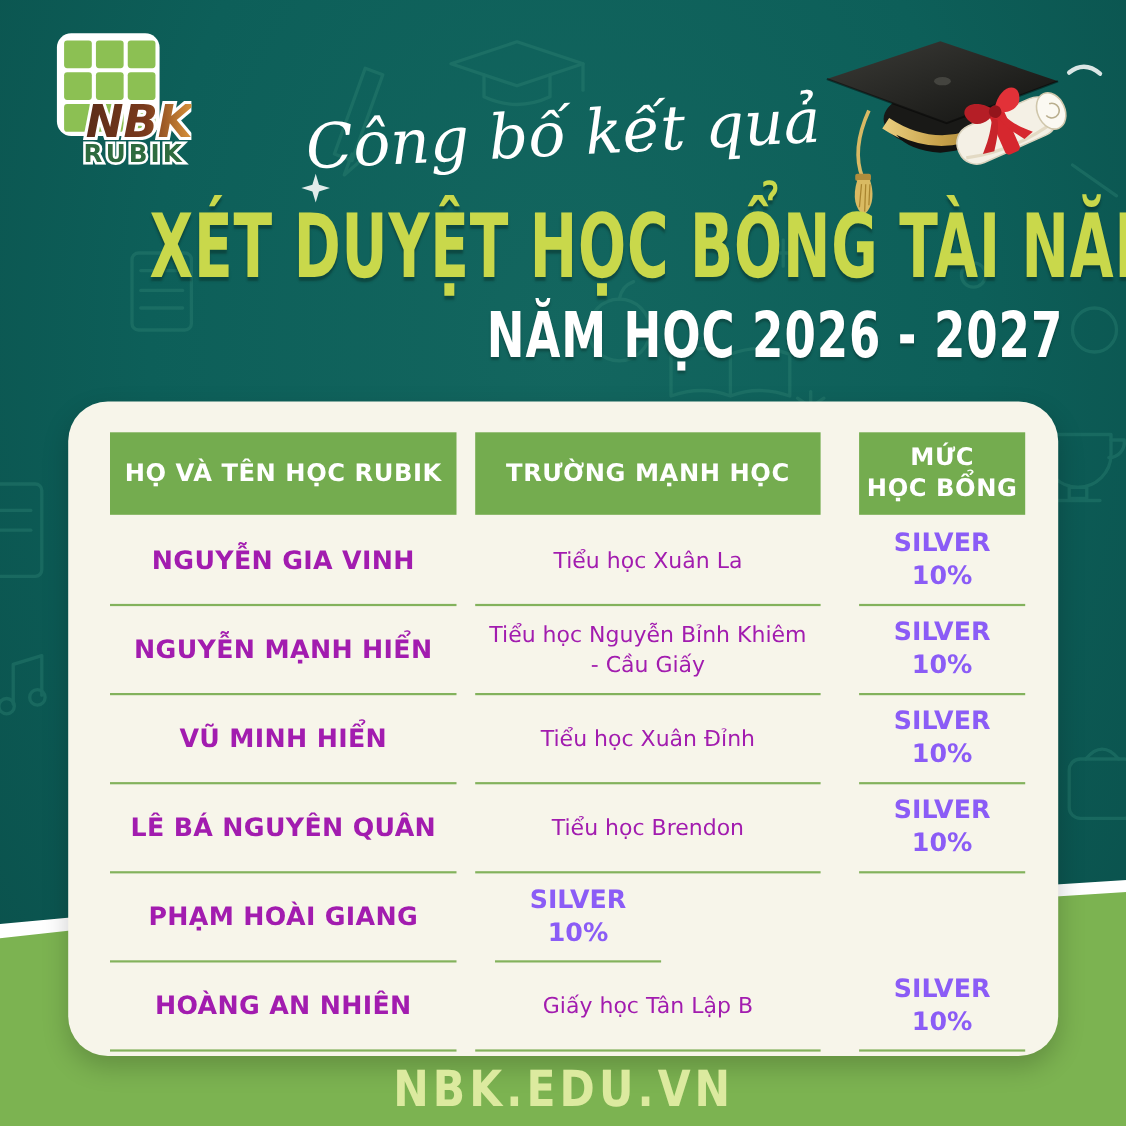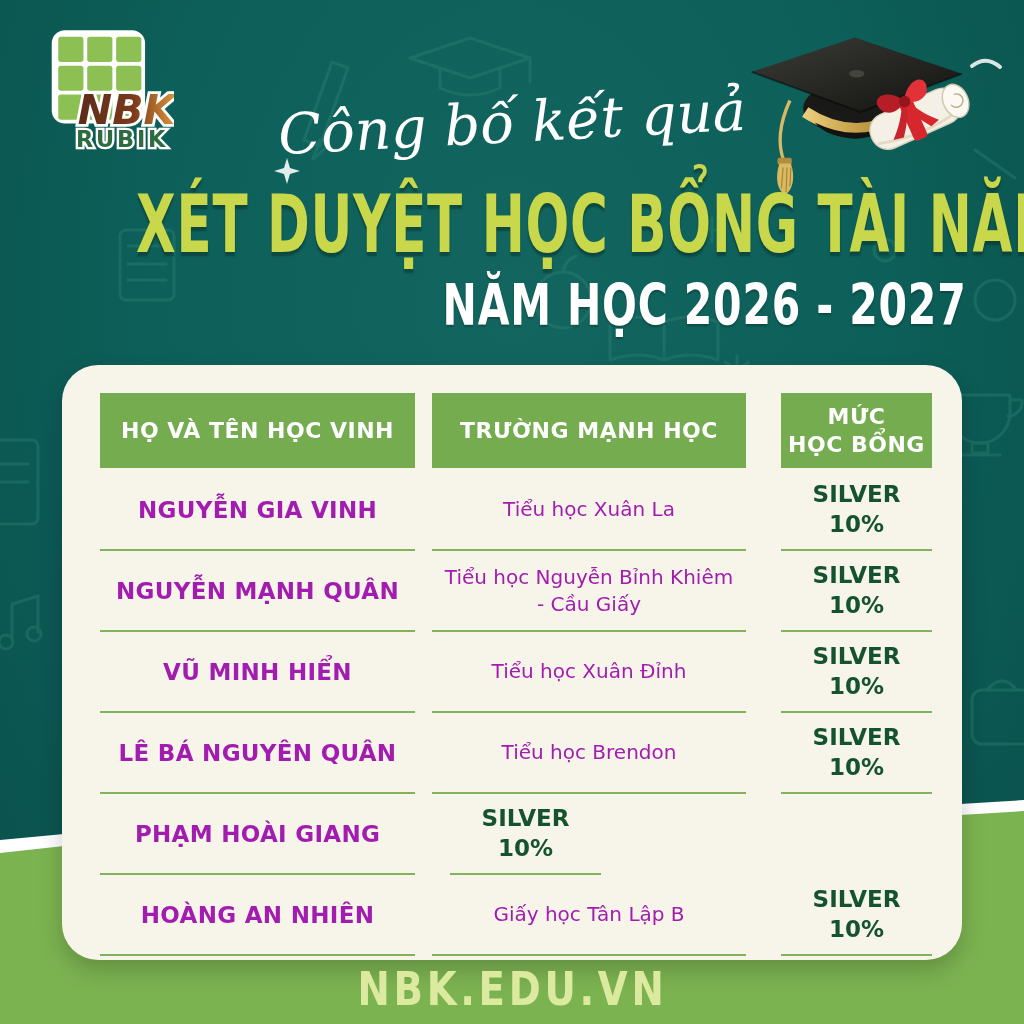--- a/index.html
+++ b/index.html
@@ -44,21 +44,21 @@
   .c2{width:314px;margin-left:17px;}
   .c3{width:151px;margin-left:35px;white-space:pre-line;}
   .tbody{padding-left:38px;margin-top:2px;}
   .tr{display:flex;}
   .td{
     height:79px;display:flex;flex-direction:column;align-items:center;justify-content:center;
     text-align:center;border-bottom:2px solid #83b25c;color:#a21caf;
   }
   .td.name{font-weight:bold;font-size:23px;letter-spacing:.3px;}
   .td.school{font-size:20px;line-height:1.35;white-space:pre-line;}
-  .td.level{font-weight:bold;font-size:23px;line-height:1.3;color:#14532d;}
+  .td.level{font-weight:bold;font-size:23px;line-height:1.3;color:#8b5cf6;}
   .footer{position:absolute;left:0;bottom:10px;width:100%;text-align:center;z-index:3;}
   .footer span{
     display:inline-block;font-size:42px;font-weight:800;letter-spacing:4px;color:#dcea9f;
     transform:scale(0.92,1.08);
   }
 </style>
 </head>
 <body>
 
 <div class="poster">
@@ -178,38 +178,38 @@
 
   <div class="title">
     <span>XÉT DUYỆT HỌC BỔNG TÀI NĂNG</span>
   </div>
   <div class="subtitle">
     <span>NĂM HỌC 2026 - 2027</span>
   </div>
 
   <div class="card">
     <div class="thead">
-      <div class="th c1">HỌ VÀ TÊN HỌC VINH</div>
+      <div class="th c1">HỌ VÀ TÊN HỌC RUBIK</div>
       <div class="th c2">TRƯỜNG MẠNH HỌC</div>
       <div class="th c3">MỨC
 HỌC BỔNG</div>
     </div>
     <div class="tbody">
 
       <div class="tr">
         <div class="td name c1">NGUYỄN GIA VINH</div>
         <div class="td school c2">Tiểu học Xuân La</div>
         <div class="td level c3">
           <span>SILVER</span>
           <span>10%</span>
         </div>
       </div>
 
       <div class="tr">
-        <div class="td name c1">NGUYỄN MẠNH QUÂN</div>
+        <div class="td name c1">NGUYỄN MẠNH HIỂN</div>
         <div class="td school c2">Tiểu học Nguyễn Bỉnh Khiêm
 -  Cầu Giấy</div>
         <div class="td level c3">
           <span>SILVER</span>
           <span>10%</span>
         </div>
       </div>
 
       <div class="tr">
         <div class="td name c1">VŨ MINH HIỂN</div>

